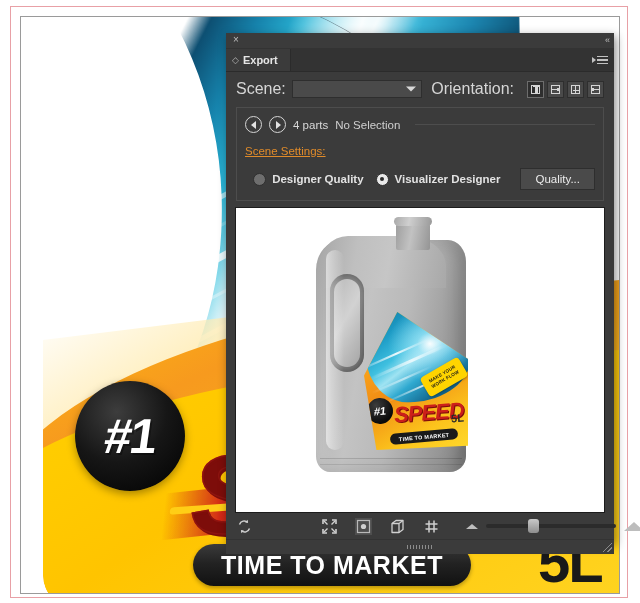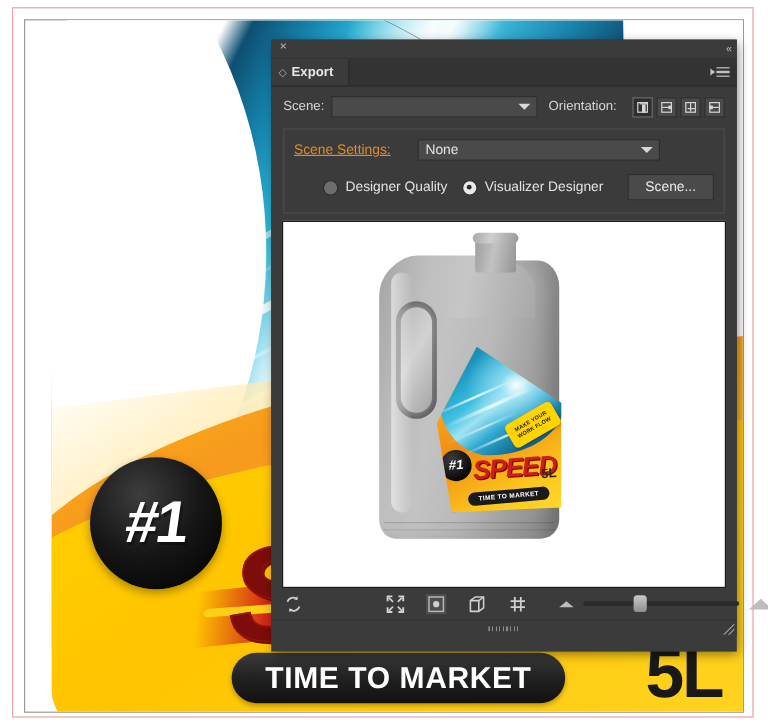--- a/index.html
+++ b/index.html
@@ -194,21 +194,21 @@
     position:absolute;right:6px;top:5px;width:16px;height:12px;display:flex;align-items:center;gap:1px;
   }
   .panel-menu .bars{display:flex;flex-direction:column;gap:2px;width:11px;}
   .panel-menu .bars i{display:block;height:1.5px;background:#c2c2c2;}
   .panel-menu .tri{
     width:0;height:0;border-left:4px solid #c2c2c2;border-top:3px solid transparent;border-bottom:3px solid transparent;
   }
 
   .panel-body{background:#3b3b3b;padding:8px 10px 6px 10px;}
   .row{display:flex;align-items:center;margin-bottom:9px;}
-  .lbl{font-size:11px;color:#d6d6d6;margin-right:6px;white-space:nowrap;}
+  .lbl{font-size:16px;color:#d6d6d6;margin-right:6px;white-space:nowrap;}
   .select{
     position:relative;background:#4a4a4a;border:1px solid #2e2e2e;height:18px;
     display:flex;align-items:center;padding:0 20px 0 6px;color:#e4e4e4;font-size:11.5px;
     box-sizing:border-box;
   }
   .select .arrow{
     position:absolute;right:5px;top:50%;transform:translateY(-50%);
     width:0;height:0;border-left:5px solid transparent;border-right:5px solid transparent;border-top:5px solid #d8d8d8;
   }
   .scene-select{width:186px;}
@@ -231,25 +231,25 @@
     width:15px;height:15px;border-radius:50%;border:1.5px solid #d6d6d6;background:#3b3b3b;
     display:flex;align-items:center;justify-content:center;
   }
   .navbtn .tl{width:0;height:0;border-top:4px solid transparent;border-bottom:4px solid transparent;border-right:5px solid #e2e2e2;margin-right:1px;}
   .navbtn .tr{width:0;height:0;border-top:4px solid transparent;border-bottom:4px solid transparent;border-left:5px solid #e2e2e2;margin-left:1px;}
   .parts{font-size:11.5px;color:#d8d8d8;}
   .nosel{font-size:11.5px;color:#cfcfcf;}
   .hr{flex:1;height:1px;background:#4d4d4d;margin-left:8px;}
 
   .ss-label{
-    color:#e08b2a;font-size:11.5px;text-decoration:underline;margin-right:22px;white-space:nowrap;cursor:pointer;
+    color:#e08b2a;font-size:11.5px;text-decoration:underline;margin-right:10px;white-space:nowrap;cursor:pointer;
   }
   .ss-select{width:202px;}
   .q-row{display:flex;align-items:center;justify-content:flex-end;gap:12px;margin-top:11px;}
-  .radio{display:flex;align-items:center;gap:6px;font-size:11.5px;color:#e2e2e2;}
+  .radio{display:flex;align-items:center;gap:6px;font-size:11.5px;color:#e2e2e2;font-weight:bold;}
   .rd{
     width:11px;height:11px;border-radius:50%;background:#6e6e6e;border:1px solid #2f2f2f;
     display:flex;align-items:center;justify-content:center;
   }
   .rd.on{background:#e9e9e9;}
   .rd.on i{width:4px;height:4px;border-radius:50%;background:#2b2b2b;display:block;}
   .btn-export{
     background:#4a4a4a;border:1px solid #2e2e2e;color:#ececec;font-size:11.5px;
     padding:4px 14px;margin-left:8px;cursor:pointer;
   }
@@ -478,41 +478,48 @@
           <div class="ob">
             <span class="gl"></span>
             <span class="bar" style="right:4px;top:7px;width:7px;height:1px;"></span>
             <span class="dot" style="left:3px;top:6px;"></span>
           </div>
         </div>
       </div>
 
       <div class="divider-block">
 
+        <div class="nav-row">
+          <div class="navbtn">
+              <span class="tl"></span>
+            </div>
+          <div class="navbtn">
+              <span class="tr"></span>
+            </div>
+          <span class="parts">4 parts</span>
+          <span class="nosel">No Selection</span>
+          <span class="hr"></span>
+        </div>
 
         <div class="row" style="margin-bottom:0;">
           <span class="ss-label">Scene Settings:</span>
-          <div class="select ss-select">
-            <span>None</span>
-            <span class="arrow"></span>
-          </div>
         </div>
 
         <div class="q-row">
           <label class="radio">
             <span class="rd"></span>
             <span>Designer Quality</span>
           </label>
           <label class="radio">
             <span class="rd on">
                 <i></i>
               </span>
             <span>Visualizer Designer</span>
           </label>
-          <button class="btn-export">Scene...</button>
+          <button class="btn-export">Quality...</button>
         </div>
       </div>
     </div>
 
     <div class="preview-wrap">
       <div class="preview">
 
         <div class="bottle">
           <div class="b-shadow"></div>
           <div class="b-body"></div>

